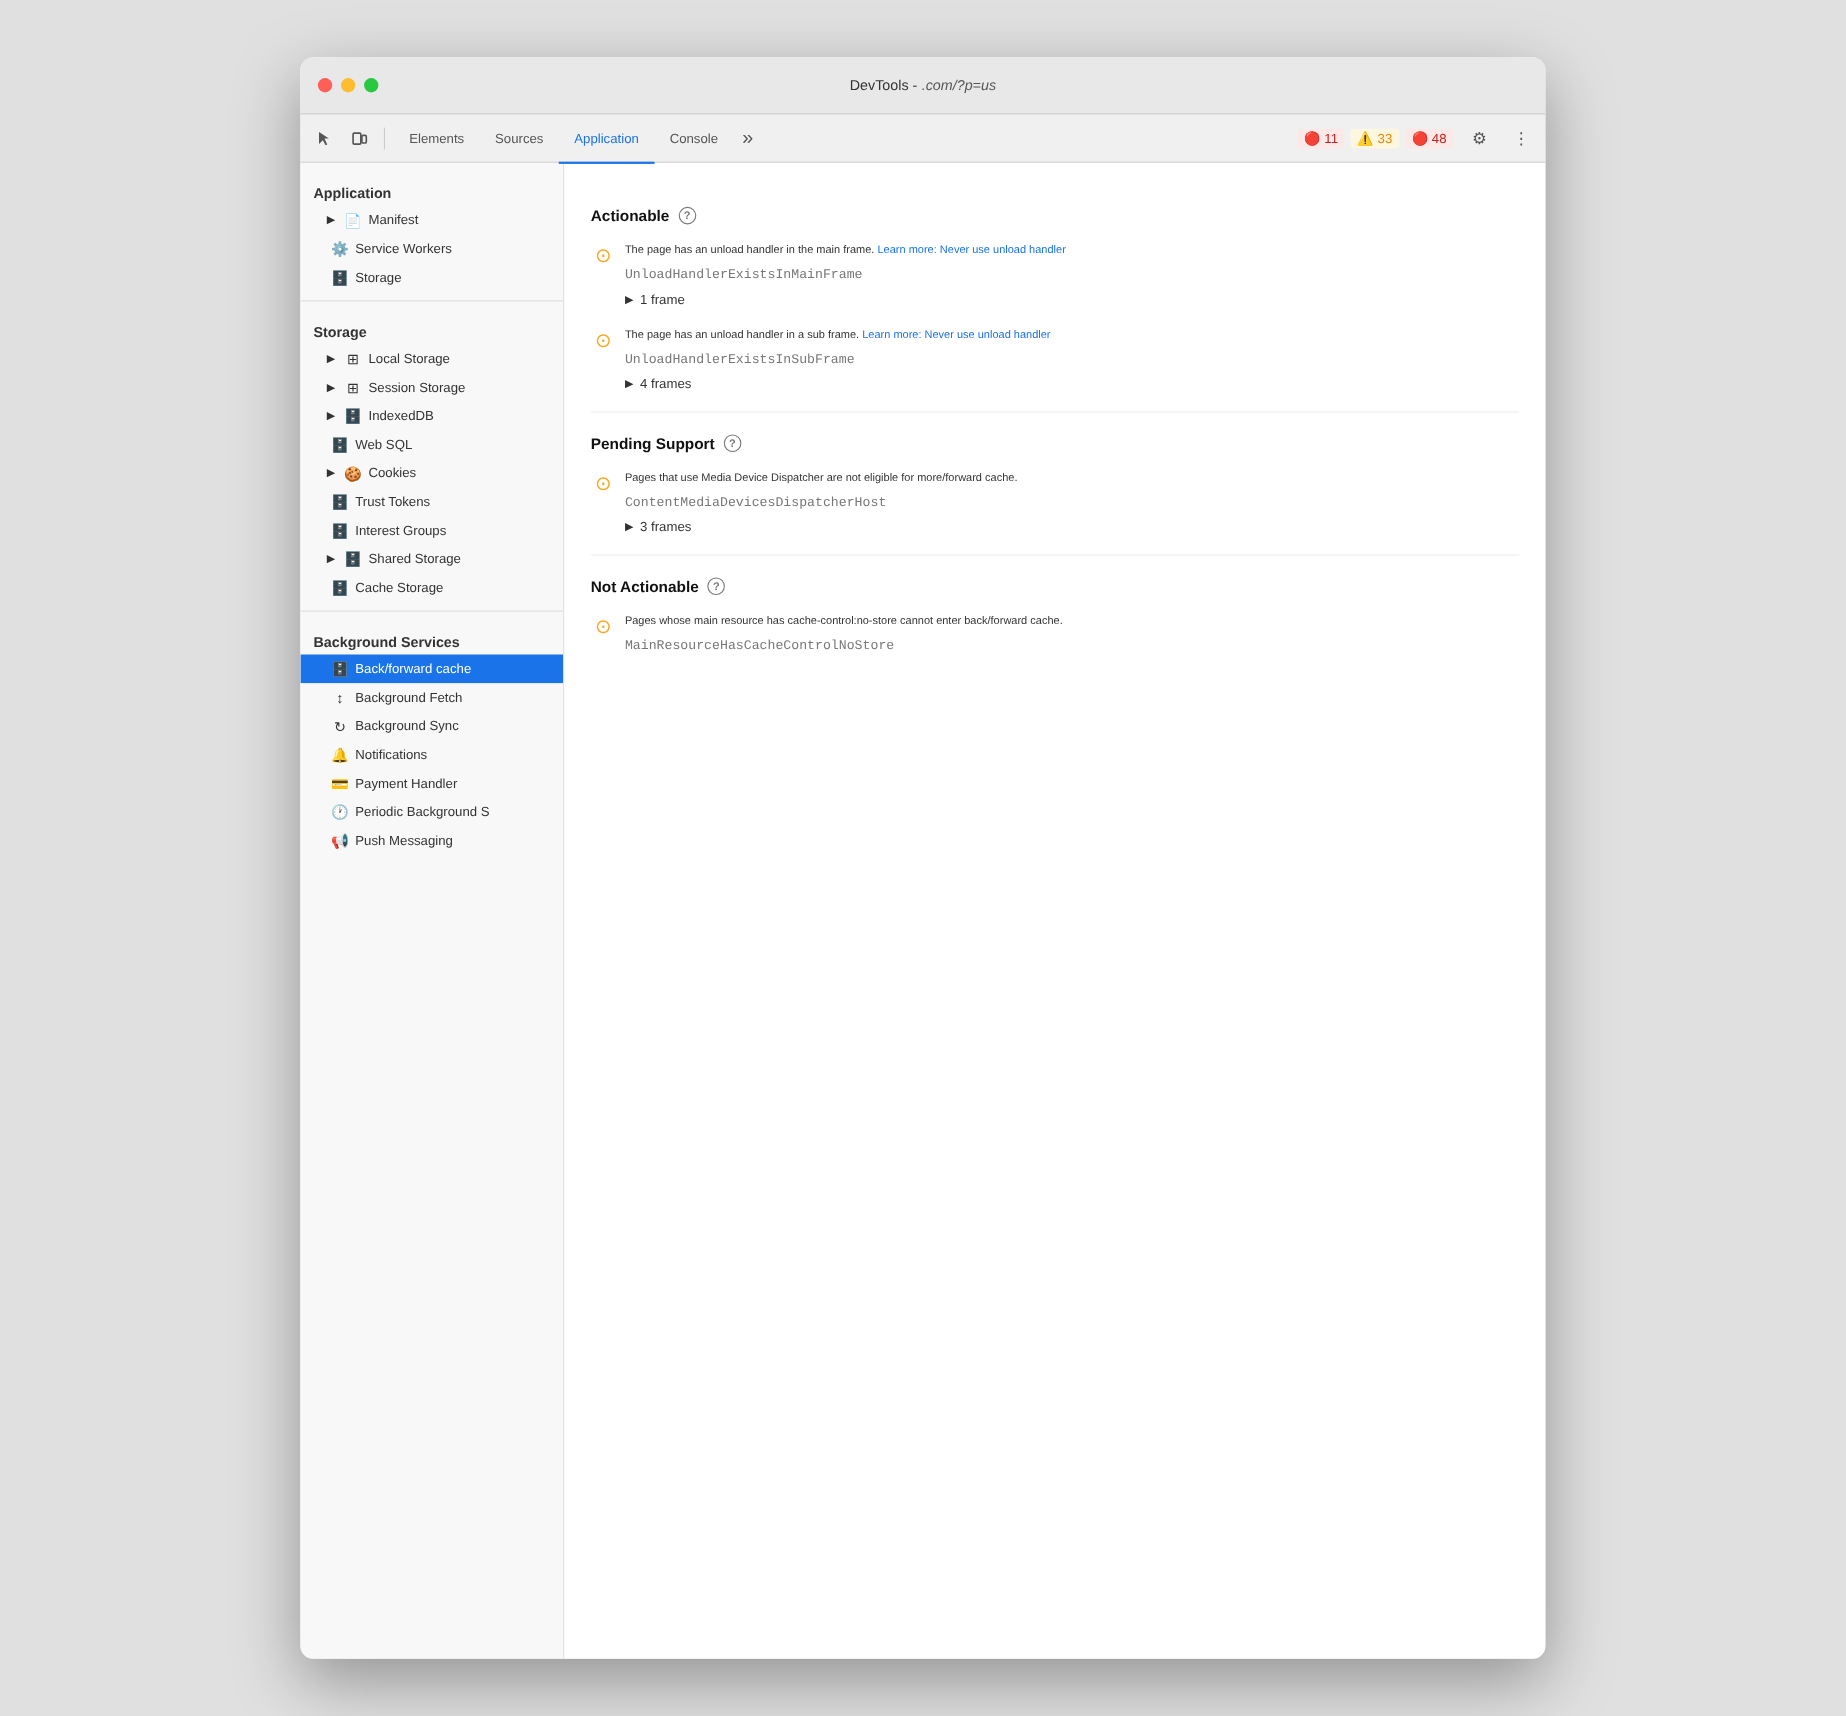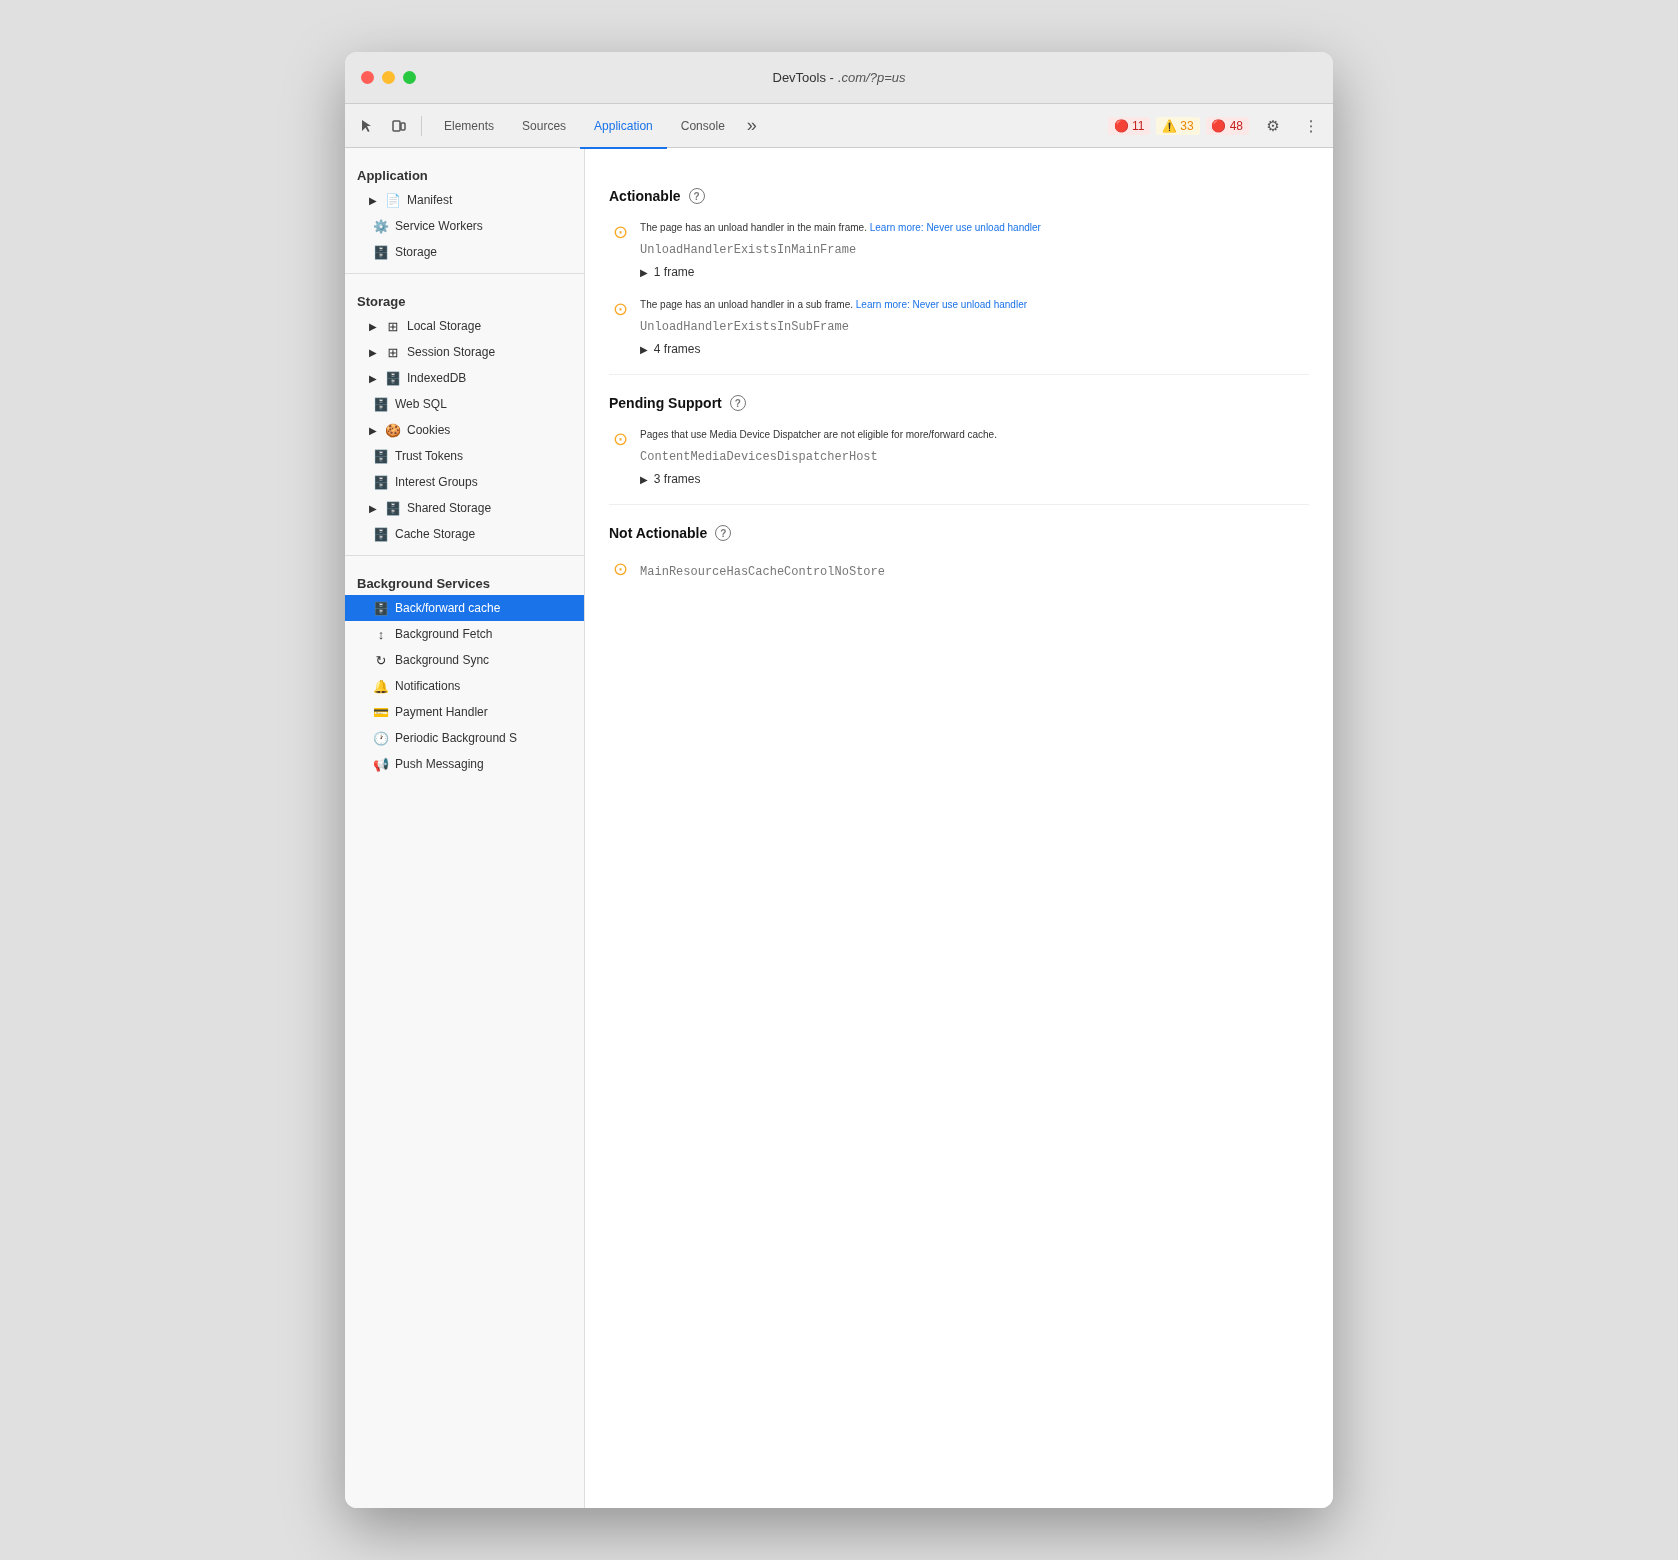--- a/index.html
+++ b/index.html
@@ -5,21 +5,21 @@
     * { box-sizing: border-box; margin: 0; padding: 0; }
     body {
       background: #e0e0e0;
       display: flex;
       justify-content: center;
       align-items: center;
       min-height: 100vh;
       font-family: -apple-system, BlinkMacSystemFont, 'Helvetica Neue', Arial, sans-serif;
     }
     .window {
-      width: 988px;
+      width: 1132px;
       background: #f5f5f5;
       border-radius: 12px;
       box-shadow: 0 20px 60px rgba(0,0,0,0.35);
       overflow: hidden;
     }
     .titlebar {
       background: #e8e8e8;
       height: 52px;
       display: flex;
       align-items: center;
@@ -504,19 +504,20 @@
       <hr class="section-divider">
 
       <div class="section-header">
         <span class="section-title">Not Actionable</span>
         <span class="help-icon">?</span>
       </div>
 
       <div class="issue-item">
         <span class="issue-icon" style="color:#f9a825;">⊙</span>
         <div class="issue-content">
+          <div class="issue-text">Pages whose main resource has cache-control:no-store cannot enter back/forward cache.</div>
           <div class="issue-code">MainResourceHasCacheControlNoStore</div>
         </div>
       </div>
 
     </div>
   </div>
 </div>
 
 </body></html>

